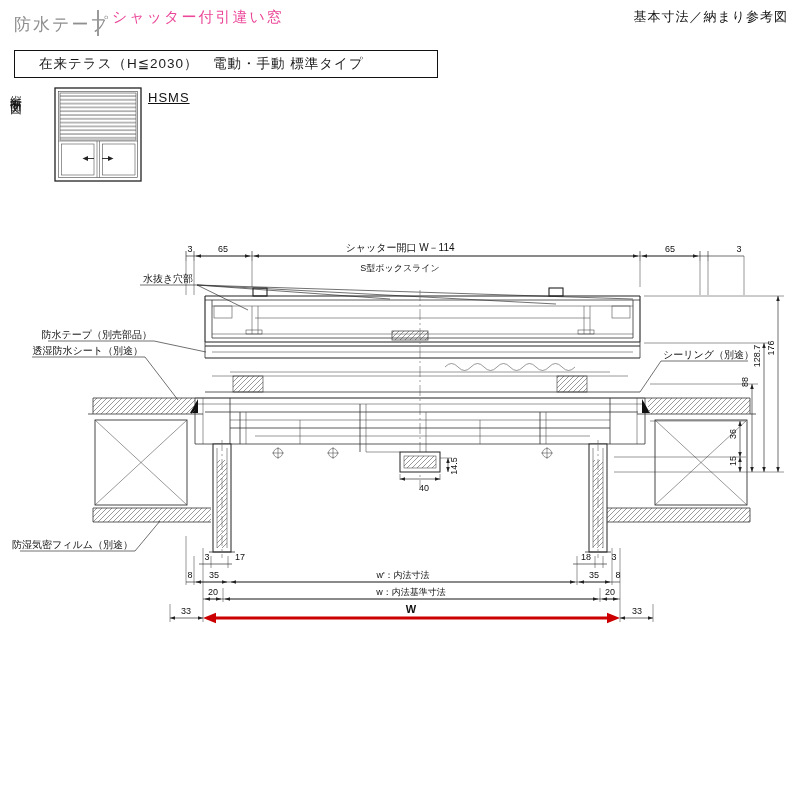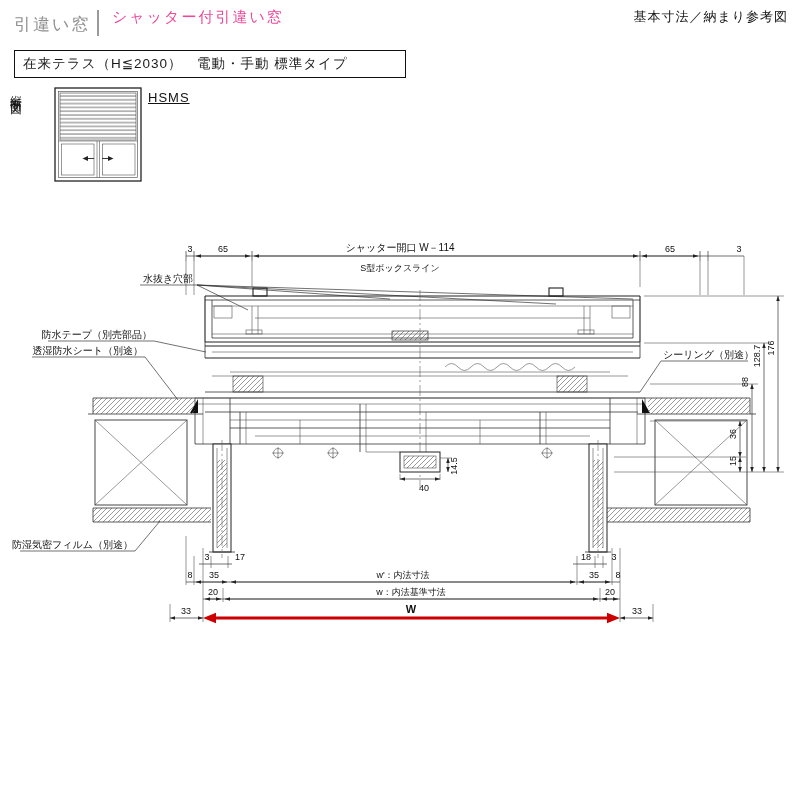--- a/index.html
+++ b/index.html
@@ -6,39 +6,39 @@
   body{
     width:800px;height:800px;position:relative;background:#ffffff;
     font-family:"Liberation Sans","DejaVu Sans",sans-serif;color:#1a1a1a;
     overflow:hidden;
   }
   .abs{position:absolute;}
   .hdr-cat{left:14px;top:13px;font-size:17px;color:#8f8f8f;letter-spacing:2px;}
   .hdr-div{left:97px;top:10px;width:0;height:26px;border-left:2px solid #9a9a9a;}
   .hdr-title{left:112px;top:8px;font-size:15px;font-weight:normal;letter-spacing:2px;color:#ec4899;}
   .hdr-note{right:12px;top:8px;font-size:13px;color:#111;letter-spacing:1px;margin-left:15px;}
-  .subtitle-box{left:14px;top:50px;width:374px;border:1.5px solid #111;padding:4px 8px;font-size:13.5px;letter-spacing:1px;background:#fff;}
+  .subtitle-box{left:14px;top:50px;width:374px;border:1.5px solid #111;padding:4px 24px;font-size:13.5px;letter-spacing:1px;background:#fff;}
   .sec-label{left:8px;top:86px;writing-mode:vertical-rl;font-size:11.5px;letter-spacing:3px;color:#111;}
   .code-label{left:148px;top:90px;font-size:13px;color:#111;letter-spacing:1px;text-decoration:underline;}
   svg{position:absolute;overflow:visible;}
   
   .ln{stroke:#222;stroke-width:1.1;fill:none;}
   .md{stroke:#333;stroke-width:0.8;fill:none;}
   .tn{stroke:#444;stroke-width:0.55;fill:none;}
   .dim{stroke:#333;stroke-width:0.7;fill:none;}
   .cl{stroke:#333;stroke-width:0.7;fill:none;}
   .dd{stroke:#666;stroke-width:0.6;fill:none;stroke-dasharray:11 3 2 3;}
   .t9{font:9px "Liberation Sans",sans-serif;fill:#111;}
   .t10{font:10px "Liberation Sans",sans-serif;fill:#111;}
   .t11{font:bold 11px "Liberation Sans",sans-serif;fill:#111;}
 </style>
 </head>
 <body>
 
-<div class="abs hdr-cat">引違い窓</div>
+<div class="abs hdr-cat">防水テープ</div>
 <div class="abs hdr-div"></div>
 <div class="abs hdr-title">シャッター付引違い窓</div>
 <div class="abs hdr-note">基本寸法／納まり参考図</div>
 <div class="abs subtitle-box">在来テラス（H≦2030）　電動・手動 標準タイプ</div>
 
 <div class="abs sec-label">縦断面図</div>
 <div class="abs code-label">HSMS</div>
 
 <svg style="left:50px;top:82px;" width="96" height="104" viewBox="50 82 96 104">
   <defs>

